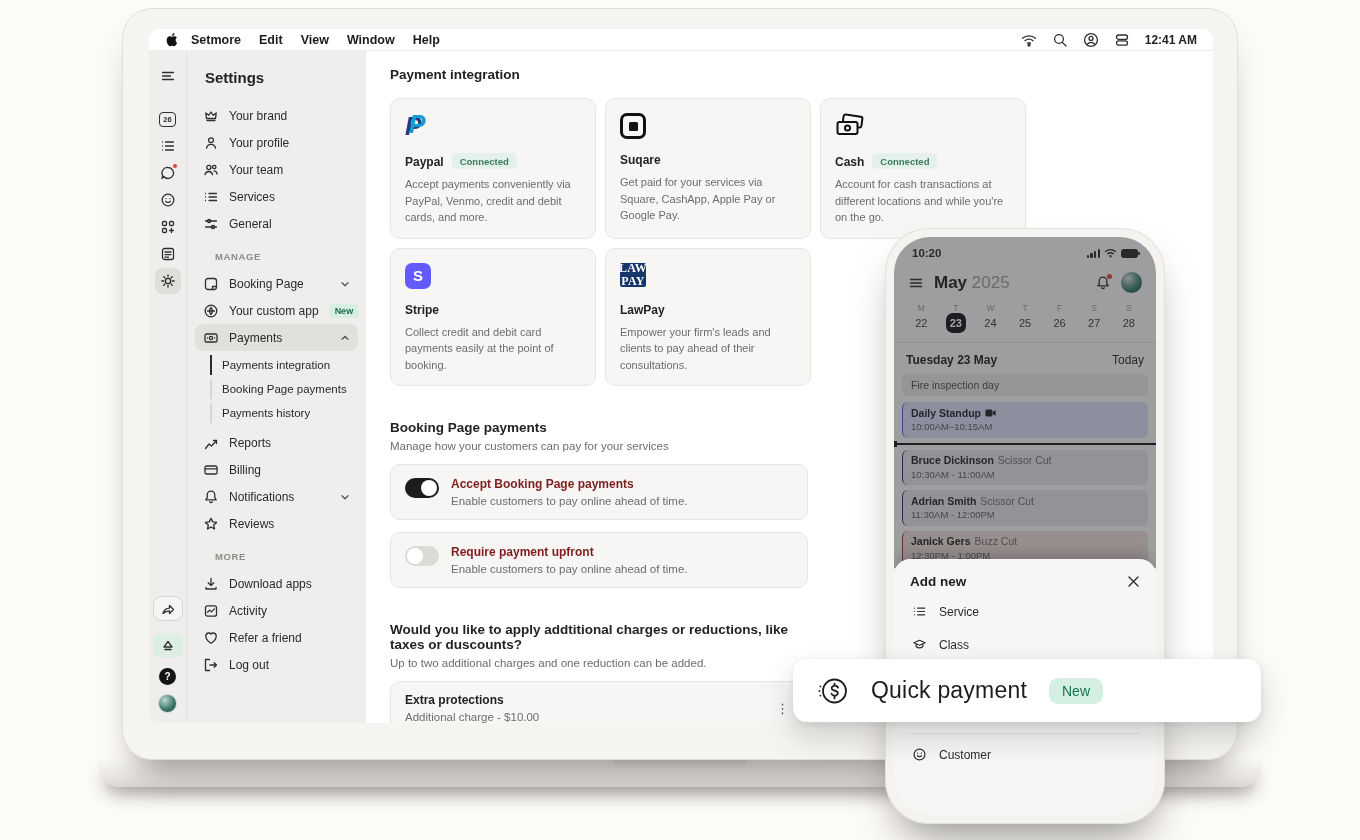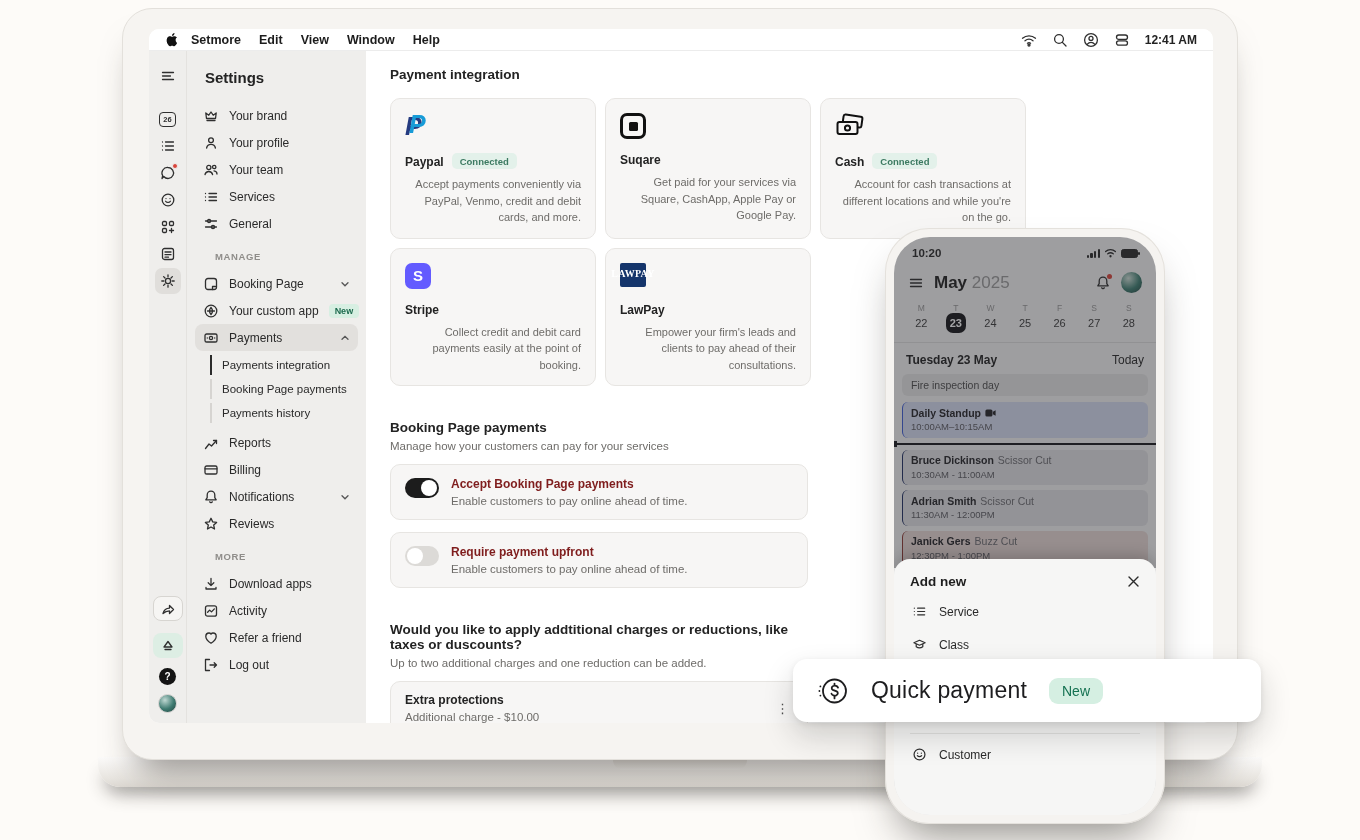--- a/index.html
+++ b/index.html
@@ -88,25 +88,25 @@
 
   
   .main { flex:1; background:#fff; padding:16px 0 0 24px; position:relative; overflow:hidden; }
   .h-main { font-size:13.5px; font-weight:700; }
   .cards { margin-top:16px; display:grid; grid-template-columns:repeat(3, 206px); gap:9px; width:640px; }
   .pcard { background:#f7f6f5; border:1px solid #e7e5e2; border-radius:10px; padding:14px 14px 12px; min-height:110px; }
   .pcard .logo { height:28px; display:flex; align-items:flex-start; }
   .pcard .name-row { display:flex; align-items:flex-end; gap:8px; margin-top:12px; }
   .pcard .name { font-size:12px; font-weight:700; }
   .badge-conn { background:#e3f1ea; color:#3c7a61; font-size:9.5px; font-weight:600; padding:2.5px 8px; border-radius:5px; }
-  .pcard .desc { margin-top:7px; font-size:11px; line-height:1.5; color:#6e6c69;text-align:right; }
+  .pcard .desc { margin-top:7px; font-size:11px; line-height:1.5; color:#6e6c69; }
   .logo-square { width:26px; height:26px; border:3.5px solid #111; border-radius:7px; display:flex; align-items:center; justify-content:center; }
   .logo-square i { width:9px; height:9px; background:#111; border-radius:1.5px; }
   .logo-stripe { width:26px; height:26px; background:#635bff; border-radius:7px; color:#fff; font-weight:700; font-size:15px; display:flex; align-items:center; justify-content:center; }
-  .logo-lawpay { width:26px; height:24px; background:#15356b; border-radius:2px; color:#fff; font-family:"Liberation Serif", serif; font-size:10px; font-weight:700; line-height:1.05; display:flex; align-items:center; justify-content:center; letter-spacing:.3px; }
+  .logo-lawpay { width:26px; height:24px; background:#15356b; border-radius:2px; color:#fff; font-family:"Liberation Serif", serif; font-size:12px; font-weight:700; line-height:1.05; display:flex; flex-direction:column; align-items:center; justify-content:center; letter-spacing:.3px; }
   .paypal-p { font-size:25px; font-weight:800; font-style:italic; line-height:26px; position:relative; color:#253b80; }
   .paypal-p i { position:absolute; left:4px; top:-2px; color:#179bd7; font-style:italic; }
 
   .sec-head { font-size:13.5px; font-weight:700; margin-top:34px; }
   .sec-sub { font-size:11.5px; color:#6e6c69; margin-top:5px; }
   .toggle-card { width:418px; background:#f7f6f5; border:1px solid #e7e5e2; border-radius:10px; padding:12px 14px; margin-top:12px; display:flex; gap:12px; }
   .tgl { width:34px; height:20px; border-radius:10px; position:relative; flex:none; margin-top:1px; }
   .tgl.on { background:#1c1c1c; }
   .tgl.off { background:#dcdad7; }
   .tgl .knob { position:absolute; top:2px; width:16px; height:16px; border-radius:50%; background:#fff; }

